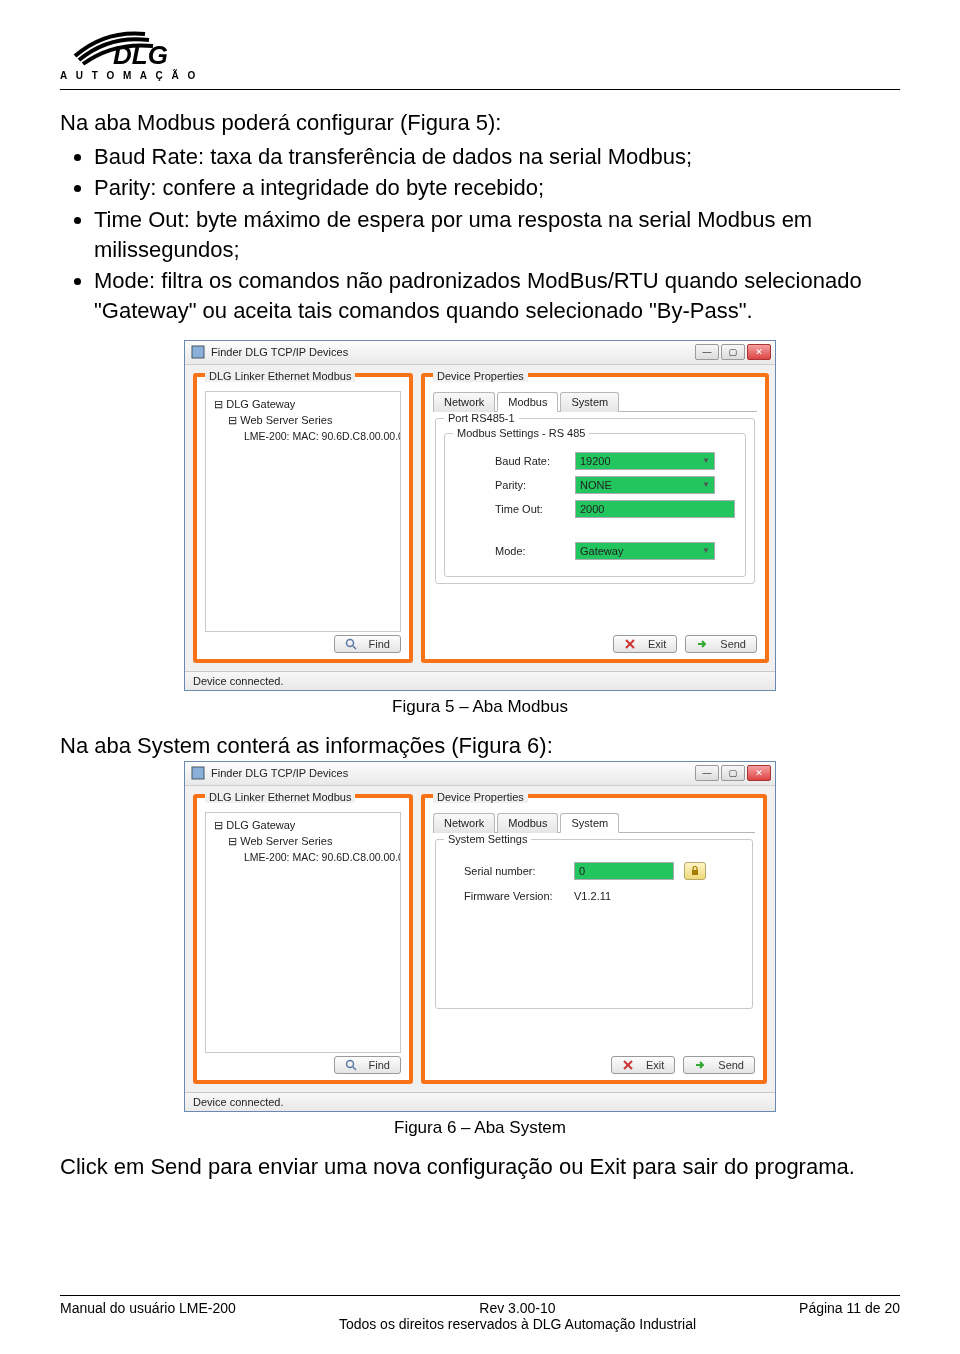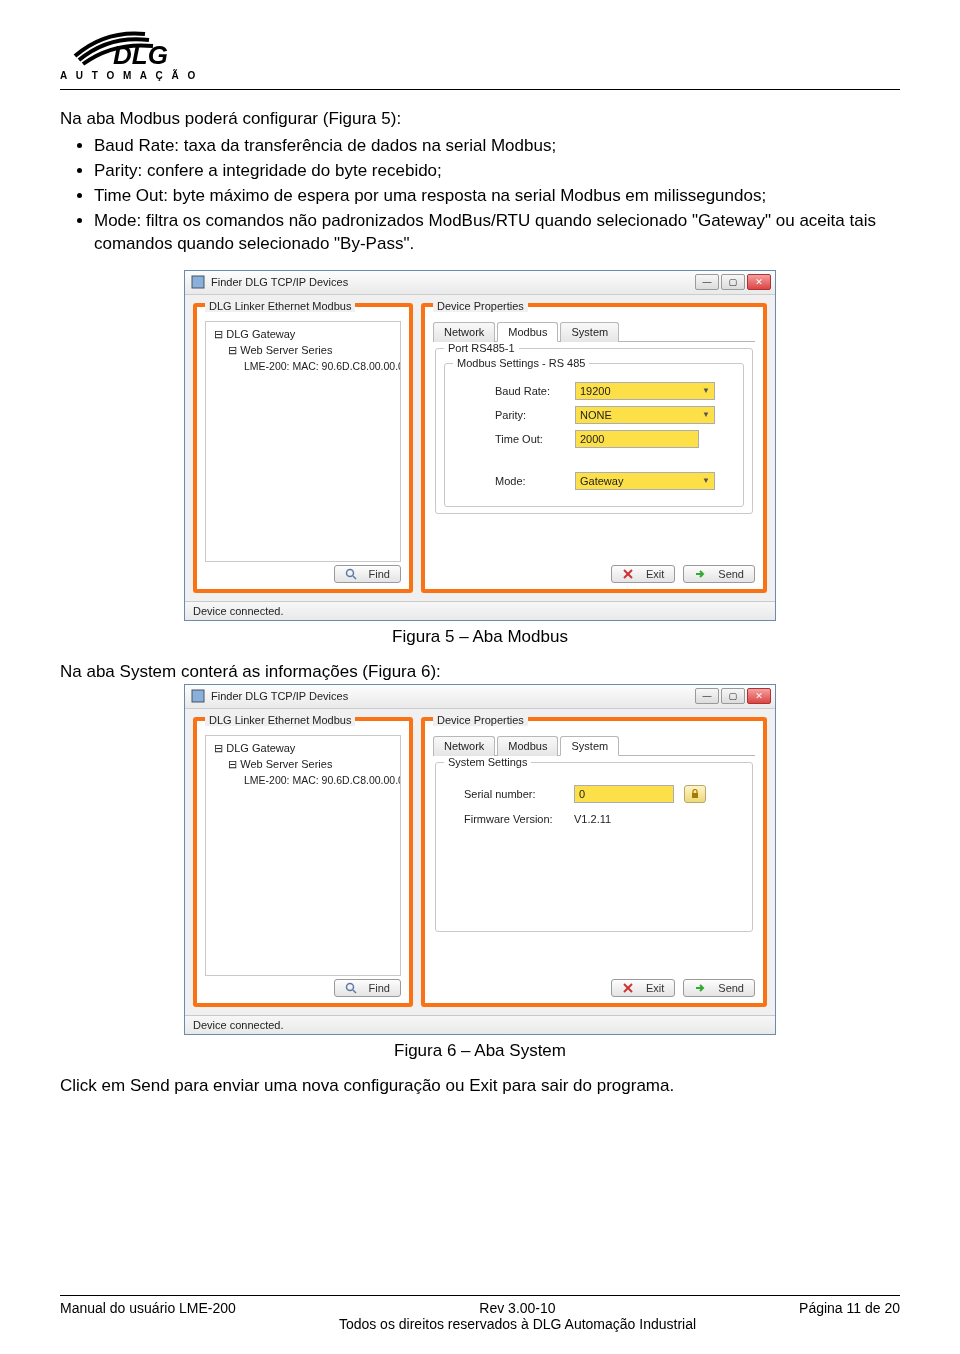--- a/index.html
+++ b/index.html
@@ -21,21 +21,21 @@
     border-bottom: 1px solid #000;
     padding-bottom: 8px;
     margin-bottom: 18px;
   }
   .logo-block { display: flex; flex-direction: column; align-items: center; }
   .logo-swoosh { width: 120px; height: 38px; }
   .logo-text { font-size: 10px; letter-spacing: 3px; font-weight: bold; margin-top: 2px; }
   .title-block { text-align: right; }
   .title-main { font-size: 42px; font-weight: bold; letter-spacing: 1px; }
   .title-sub { font-size: 19px; }
-  .body-text { font-size: 17px; line-height: 1.35; }
+  .body-text { font-size: 22px; line-height: 1.35; }
   .bullets { margin: 4px 0 14px 34px; }
   .bullets li { list-style: disc; margin-bottom: 2px; }
   .bi-label { display: inline; }
   .bi-val { display: inline; }
   .caption { text-align: center; font-size: 17px; margin: 6px 0 14px 0; }
   .app-window {
     width: 592px;
     margin: 0 auto 4px auto;
     border: 1px solid #6a8ab0;
     background: #f0f0f0;
@@ -123,28 +123,28 @@
     position: relative;
     font-size: 11px;
   }
   .inner-group .grp-title {
     position: absolute; top:-7px; left:8px; background:#fff; padding:0 4px; font-size: 11px;
   }
   .frow { display:flex; align-items:center; margin: 6px 0 6px 40px; gap: 10px; font-size: 11px; }
   .frow label { width: 70px; }
   .combo, .txt {
     border: 1px solid #abadb3;
-    background: #fde047;
+    background: #22c55e;
     height: 18px;
     font-size: 11px;
     padding: 1px 4px;
     display:flex; align-items:center; justify-content:space-between;
   }
   .combo { width: 140px; }
-  .txt { width: 124px; }
+  .txt { width: 160px; }
   .combo .dd { font-size: 8px; color:#555; }
   .right-buttons { position:absolute; bottom:6px; right:8px; display:flex; gap:8px; }
   .statusbar {
     border-top: 1px solid #c9c9c9;
     background: linear-gradient(#f7f7f7,#e9e9e9);
     font-size: 11px;
     padding: 3px 8px;
   }
   .sys-row { display:flex; align-items:center; margin: 10px 0 10px 18px; gap:10px; font-size:11px; }
   .sys-row label { width: 100px; }

